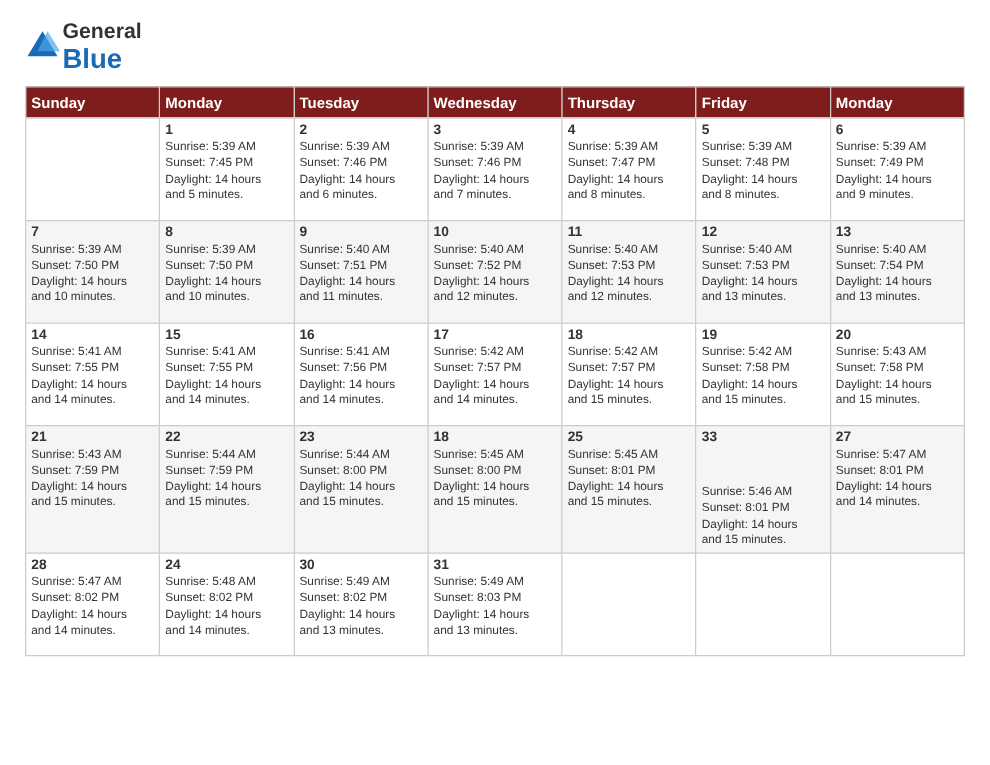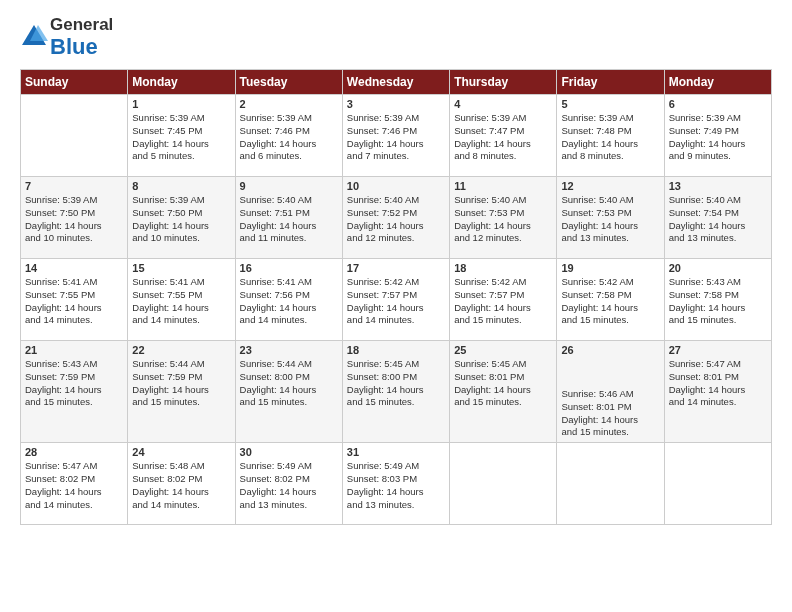--- a/index.html
+++ b/index.html
@@ -306,21 +306,21 @@
 and 15 minutes.</div>
           </td>
           <td>
             <span class="day-num">25</span>
             <div class="day-info" style="white-space: pre-line;">Sunrise: 5:45 AM
 Sunset: 8:01 PM
 Daylight: 14 hours
 and 15 minutes.</div>
           </td>
           <td>
-            <span class="day-num">26</span>
+            <span class="day-num">33</span>
             <div class="day-info" style="white-space: pre-line; margin-top: 32px;">Sunrise: 5:46 AM
 Sunset: 8:01 PM
 Daylight: 14 hours
 and 15 minutes.</div>
           </td>
           <td>
             <span class="day-num">27</span>
             <div class="day-info" style="white-space: pre-line;">Sunrise: 5:47 AM
 Sunset: 8:01 PM
 Daylight: 14 hours

